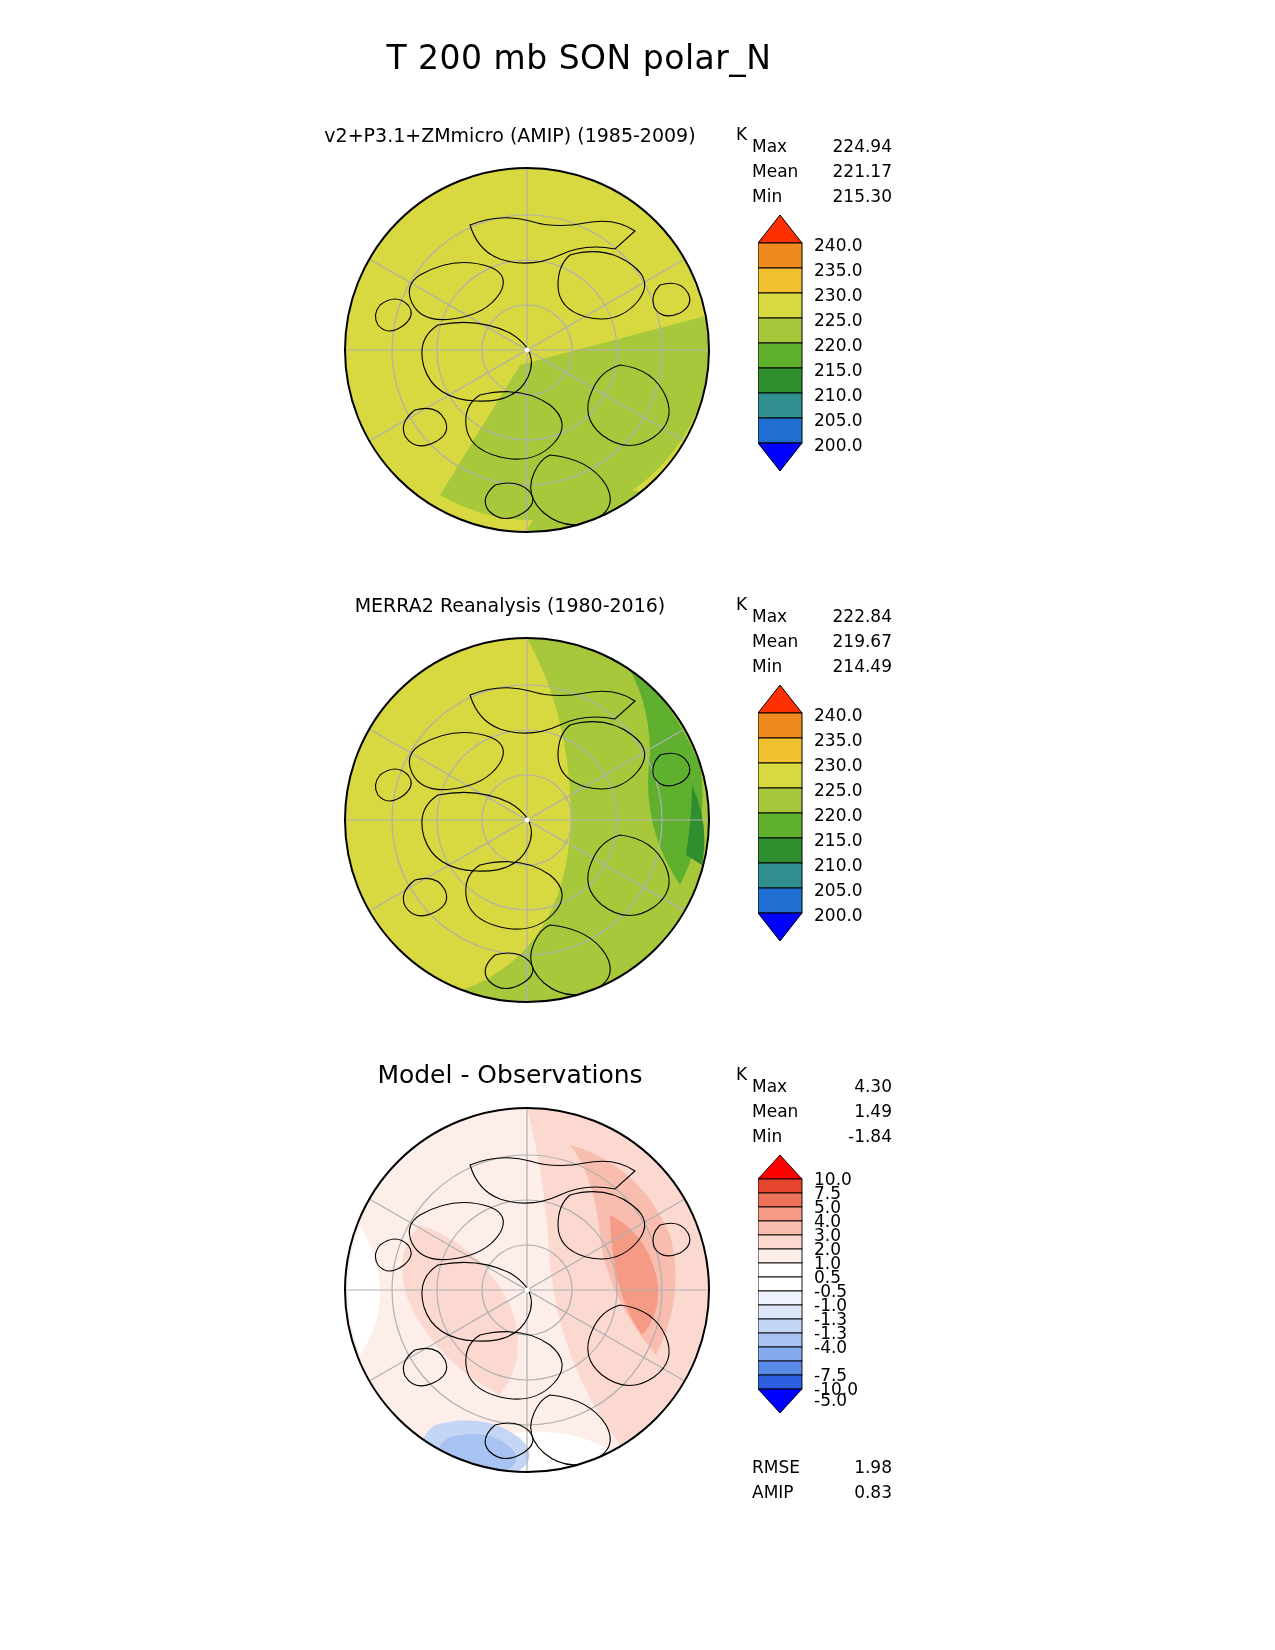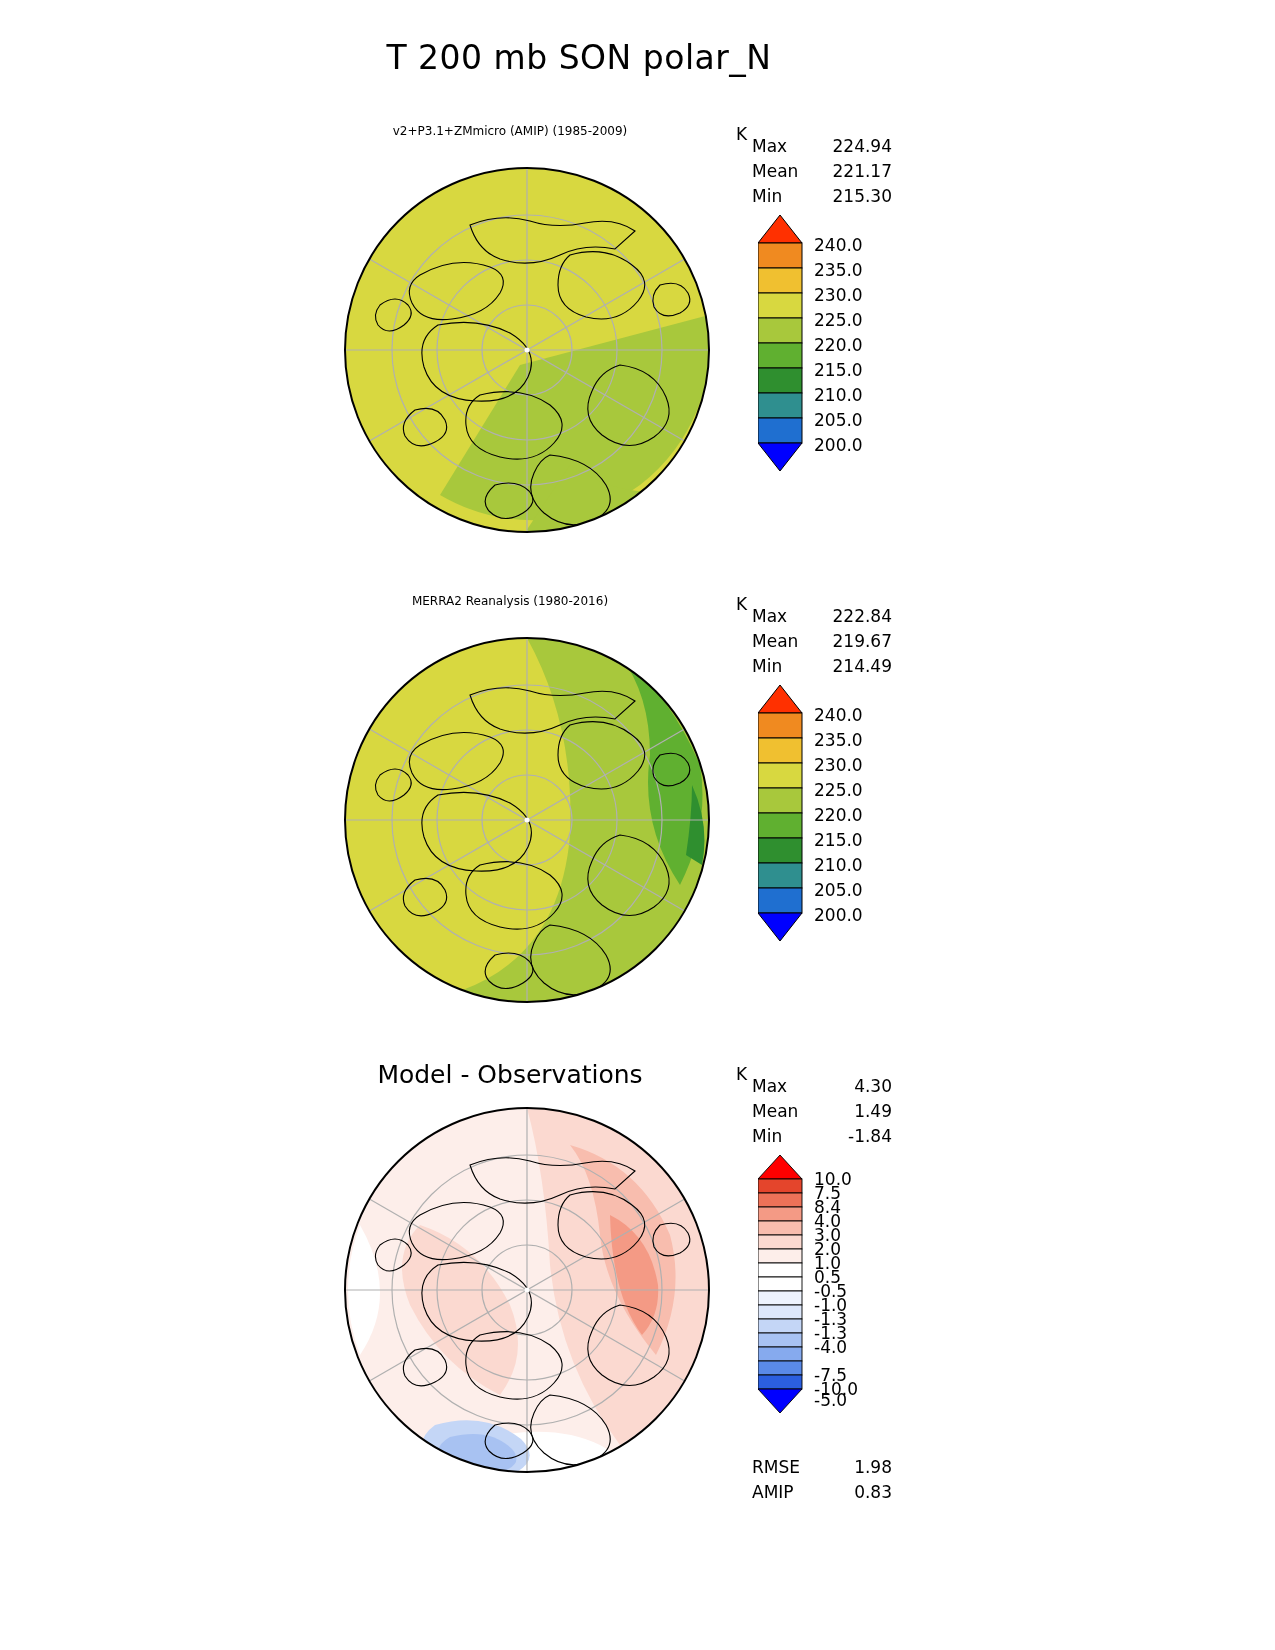--- a/index.html
+++ b/index.html
@@ -25,21 +25,21 @@
     letter-spacing: 0.5px;
   }
   .panel {
     position: absolute;
     left: 0;
     width: 1275px;
   }
   .panel-title {
     position: absolute;
     text-align: center;
-    font-size: 12px;
+    font-size: 19px;
     white-space: nowrap;
   }
   .panel-units {
     position: absolute;
     font-size: 17px;
   }
   .stats {
     position: absolute;
     font-size: 17px;
     line-height: 25px;
@@ -329,21 +329,21 @@
         <rect x="0" y="178" width="44" height="14" fill="#a8c2f2" stroke="#000" stroke-width="0.9"></rect>
         <rect x="0" y="192" width="44" height="14" fill="#86aaee" stroke="#000" stroke-width="0.9"></rect>
         <rect x="0" y="206" width="44" height="14" fill="#5a8ae8" stroke="#000" stroke-width="0.9"></rect>
         <rect x="0" y="220" width="44" height="14" fill="#2b5fe0" stroke="#000" stroke-width="0.9"></rect>
         <polygon points="0,234 44,234 22,258" fill="#0000ff" stroke="#000" stroke-width="0.9"></polygon>
       </g>
     </svg>
     <div class="labels">
       <span style="top:14px;">10.0</span>
       <span style="top:28px;">7.5</span>
-      <span style="top:42px;">8.4</span>
+      <span style="top:42px;">5.0</span>
       <span style="top:56px;">4.0</span>
       <span style="top:70px;">3.0</span>
       <span style="top:84px;">2.0</span>
       <span style="top:98px;">1.0</span>
       <span style="top:112px;">0.5</span>
       <span style="top:126px;">-0.5</span>
       <span style="top:140px;">-1.0</span>
       <span style="top:154px;">-1.3</span>
       <span style="top:168px;">-1.3</span>
       <span style="top:182px;">-4.0</span>

